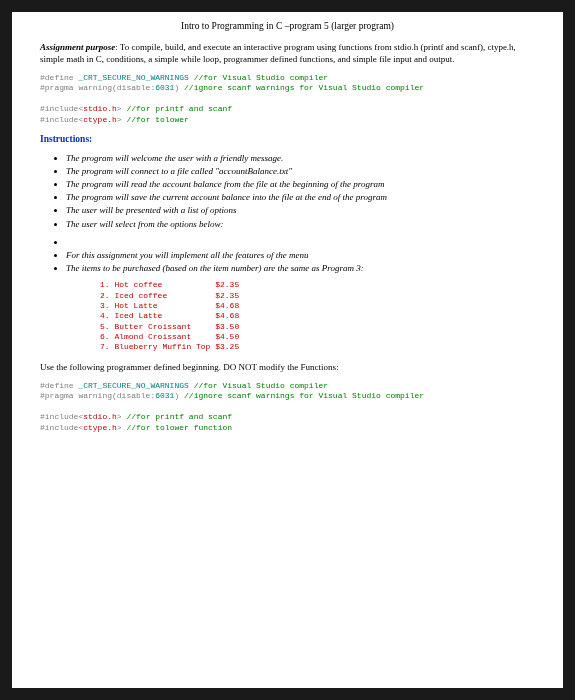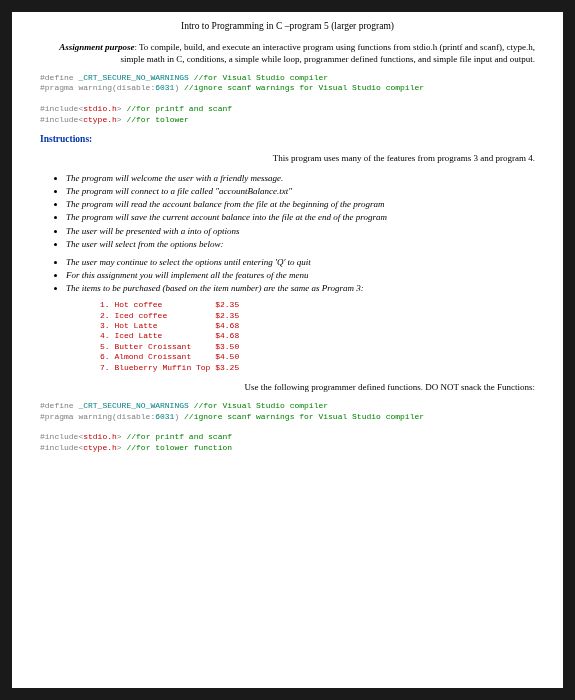--- a/index.html
+++ b/index.html
@@ -14,21 +14,21 @@
       background: #fff;
       width: 100%;
       height: 100%;
       padding: 8px 28px;
       overflow: hidden;
       font-size: 9px;
       color: #000;
       line-height: 1.35;
     }
     .title { text-align: center; margin-bottom: 8px; font-size: 9.5px; }
-    .para { margin-bottom: 8px; text-align: right; }
+    .para { margin-bottom: 8px; }
     .bold-italic { font-weight: bold; font-style: italic; }
     .code {
       font-family: "Courier New", monospace;
       font-size: 8px;
       line-height: 1.3;
       white-space: pre;
       margin-bottom: 8px;
     }
     .c-red { color: #c00000; }
     .c-teal { color: #008080; }
@@ -52,49 +52,47 @@
   </div>
 
   <div class="code"><span class="c-gray">#define </span><span class="c-teal">_CRT_SECURE_NO_WARNINGS</span><span class="c-green"> //for Visual Studio compiler</span>
 <span class="c-gray">#pragma warning(disable:</span><span class="c-teal">6031</span><span class="c-gray">) </span><span class="c-green">//ignore scanf warnings for Visual Studio compiler</span>
 
 <span class="c-gray">#include&lt;</span><span class="c-red">stdio.h</span><span class="c-gray">&gt; </span><span class="c-green">//for printf and scanf</span>
 <span class="c-gray">#include&lt;</span><span class="c-red">ctype.h</span><span class="c-gray">&gt; </span><span class="c-green">//for tolower</span></div>
 
   <div class="instructions-hdr">Instructions:</div>
 
-  <div class="para">This program uses many of the features from programs 3 and program 4.</div>
 
   <ul>
     <li>The program will welcome the user with a friendly message.</li>
     <li>The program will connect to a file called "accountBalance.txt"</li>
     <li>The program will read the account balance from the file at the beginning of the program</li>
     <li>The program will save the current account balance into the file at the end of the program</li>
-    <li>The user will be presented with a into of options</li>
+    <li>The user will be presented with a list of options</li>
     <li>The user will select from the options below:</li>
   </ul>
 
 
   <ul>
     <li>
-      <span>The user may continue to select the options until entering 'Q' to quit</span>
     </li>
     <li>For this assignment you will  implement all the features of the menu</li>
     <li>The items to be purchased (based on the item number) are the same as Program 3:</li>
   </ul>
 
   <div class="code ind2 c-red">1. Hot coffee           $2.35
 2. Iced coffee          $2.35
 3. Hot Latte            $4.68
 4. Iced Latte           $4.68
 5. Butter Croissant     $3.50
 6. Almond Croissant     $4.50
 7. Blueberry Muffin Top $3.25</div>
 
-  <div class="para">Use the following programmer defined functions. DO NOT snack the Functions:</div>
+  <div class="para">Use the following programmer defined beginning. DO NOT modify the Functions:</div>
 
   <div class="code"><span class="c-gray">#define </span><span class="c-teal">_CRT_SECURE_NO_WARNINGS</span><span class="c-green"> //for Visual Studio compiler</span>
 <span class="c-gray">#pragma warning(disable:</span><span class="c-teal">6031</span><span class="c-gray">) </span><span class="c-green">//ignore scanf warnings for Visual Studio compiler</span>
 
 <span class="c-gray">#include&lt;</span><span class="c-red">stdio.h</span><span class="c-gray">&gt; </span><span class="c-green">//for printf and scanf</span>
 <span class="c-gray">#include&lt;</span><span class="c-red">ctype.h</span><span class="c-gray">&gt; </span><span class="c-green">//for tolower function</span></div>
 
 </div>
 
 </body></html>

